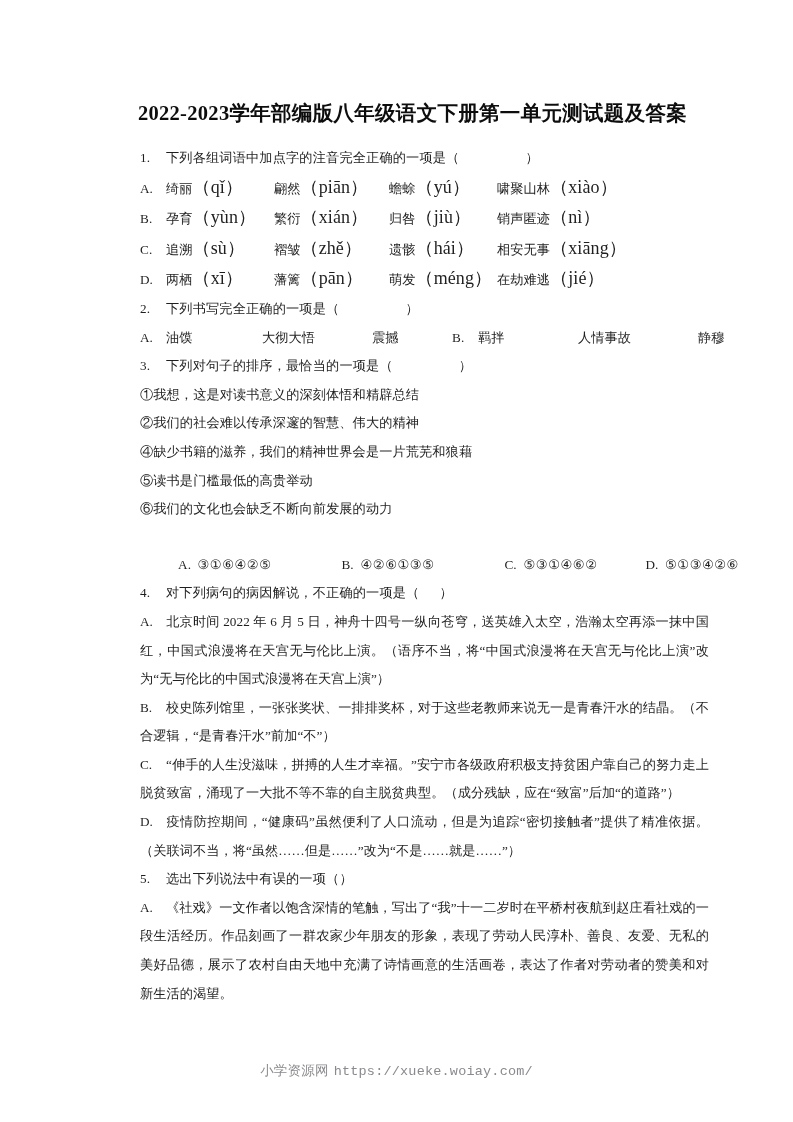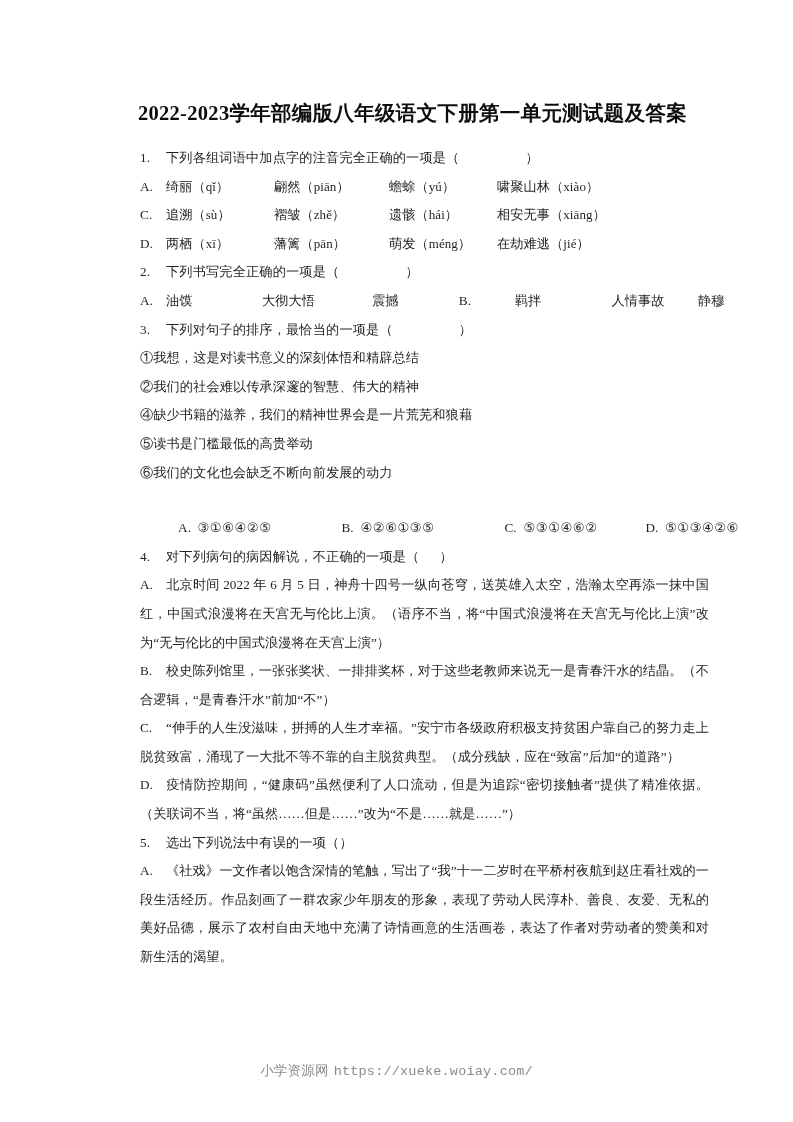--- a/index.html
+++ b/index.html
@@ -66,32 +66,32 @@
     white-space: nowrap;
     letter-spacing: 0.1px;
   }
   .opt-label {
     display: inline-block;
     width: 26px;
     font-family: "Liberation Serif", "DejaVu Serif", serif;
   }
   .pyin {
     font-family: "Liberation Serif", "DejaVu Serif", serif;
-    font-size: 13px;
+    font-size: 18px;
   }
 
   
   .q1 .c1 { display: inline-block; width: 108px; }
   .q1 .c2 { display: inline-block; width: 115px; }
   .q1 .c3 { display: inline-block; width: 108px; }
   .q1 .c4 { display: inline-block; }
 
   
   .q2 .h1 { display: inline-block; width: 312px; }
-  .q2 .h2 { display: inline-block; text-align: center; }
+  .q2 .h2 { display: inline-block; }
   .q2 .w1 { display: inline-block; width: 96px; }
   .q2 .w2 { display: inline-block; width: 110px; }
   .q2 .w3 { display: inline-block; }
   .q2 .x1 { display: inline-block; width: 100px; }
   .q2 .x2 { display: inline-block; width: 120px; }
   .q2 .x3 { display: inline-block; }
 
   .sent-line {
     white-space: nowrap;
     letter-spacing: 0.1px;
@@ -136,20 +136,23 @@
   <div class="content">
 
     <div class="q-stem">
       <span class="q-num">1.</span><span>下列各组词语中加点字的注音完全正确的一项是（</span><span class="paren-gap"></span><span>）</span>
     </div>
 
     <div class="opt-row q1">
       <span class="opt-label">A.</span><span class="c1"><span>绮丽</span><span class="pyin">（qǐ）</span></span><span class="c2"><span>翩然</span><span class="pyin">（piān）</span></span><span class="c3"><span>蟾蜍</span><span class="pyin">（yú）</span></span><span class="c4"><span>啸聚山林</span><span class="pyin">（xiào）</span></span>
     </div>
 
+    <div class="opt-row q1">
+      <span class="opt-label">B.</span><span class="c1"><span>孕育</span><span class="pyin">（yùn）</span></span><span class="c2"><span>繁衍</span><span class="pyin">（xián）</span></span><span class="c3"><span>归咎</span><span class="pyin">（jiù）</span></span><span class="c4"><span>销声匿迹</span><span class="pyin">（nì）</span></span>
+    </div>
 
     <div class="opt-row q1">
       <span class="opt-label">C.</span><span class="c1"><span>追溯</span><span class="pyin">（sù）</span></span><span class="c2"><span>褶皱</span><span class="pyin">（zhě）</span></span><span class="c3"><span>遗骸</span><span class="pyin">（hái）</span></span><span class="c4"><span>相安无事</span><span class="pyin">（xiāng）</span></span>
     </div>
 
     <div class="opt-row q1">
       <span class="opt-label">D.</span><span class="c1"><span>两栖</span><span class="pyin">（xī）</span></span><span class="c2"><span>藩篱</span><span class="pyin">（pān）</span></span><span class="c3"><span>萌发</span><span class="pyin">（méng）</span></span><span class="c4"><span>在劫难逃</span><span class="pyin">（jié）</span></span>
     </div>
 
     <div class="q-stem">

